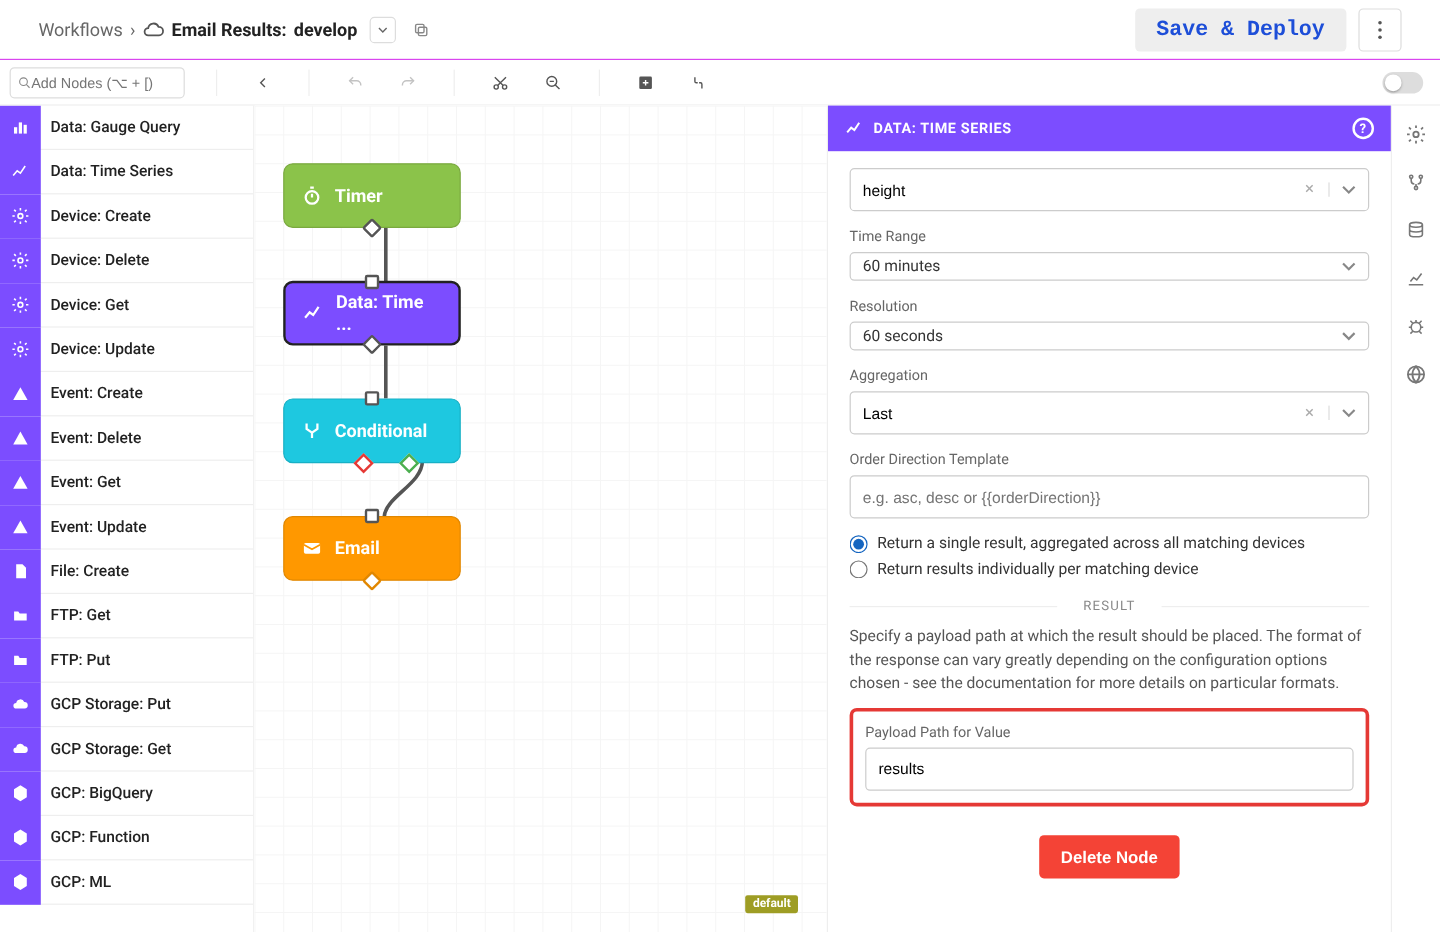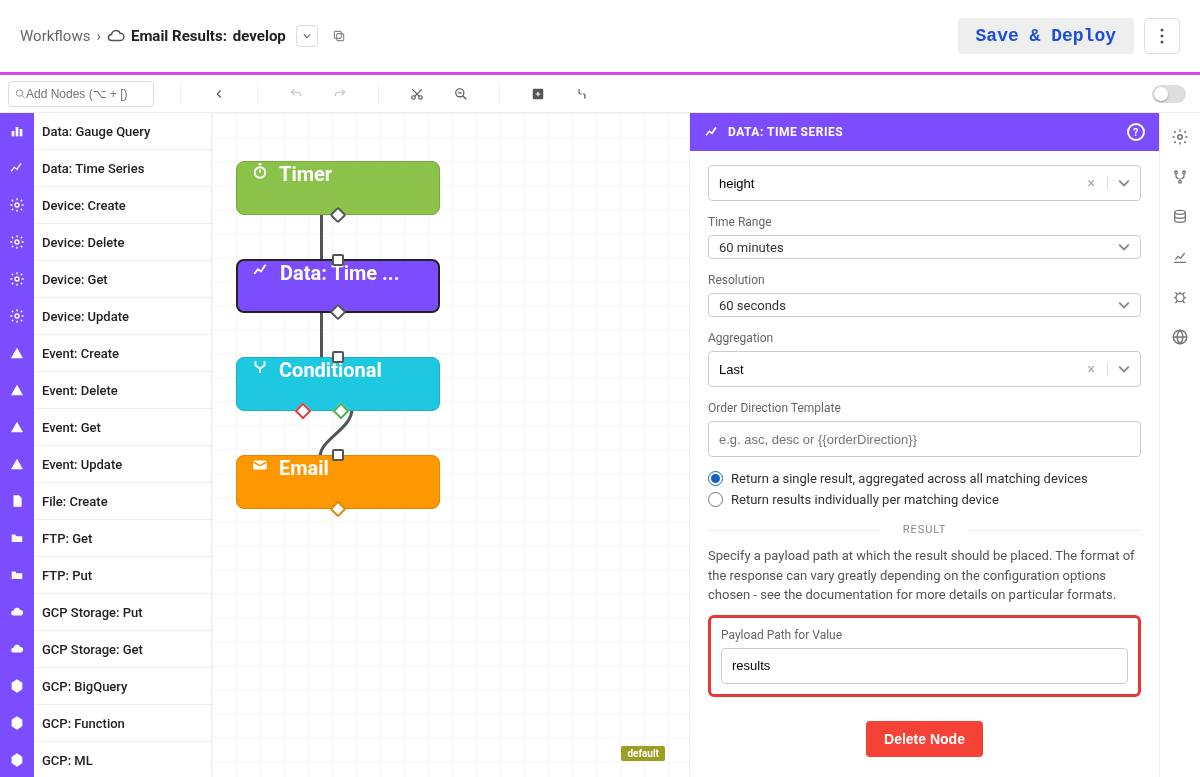--- a/index.html
+++ b/index.html
@@ -1,20 +1,20 @@
 <!DOCTYPE html>
 <html><head>
 <meta charset="utf-8">
 <style>
 * { box-sizing: border-box; margin: 0; padding: 0; }
 body { font-family: -apple-system, BlinkMacSystemFont, "Segoe UI", Roboto, sans-serif; font-size: 13px; color: #333; background: #fff; }
 .app { width: 1200px; height: 777px; display: flex; flex-direction: column; }
 
 
-.header { height: 75px; display: flex; align-items: center; padding: 0 20px; border-bottom: 3px solid #d946ef; }
+.header { height: 50px; display: flex; align-items: center; padding: 0 32px; border-bottom: 1px solid #d946ef; }
 .breadcrumb { display: flex; align-items: center; gap: 6px; font-size: 15px; color: #666; }
 .breadcrumb .cloud-icon { width: 18px; height: 18px; }
 .breadcrumb .title { font-weight: 700; color: #222; }
 .breadcrumb .branch { font-weight: 700; color: #222; }
 .dropdown-chip { width: 22px; height: 22px; border: 1px solid #ddd; border-radius: 4px; display: flex; align-items: center; justify-content: center; margin-left: 4px; }
 .copy-chip { width: 18px; height: 18px; display: flex; align-items: center; justify-content: center; margin-left: 6px; }
 .header-right { margin-left: auto; display: flex; gap: 10px; }
 .btn-save { padding: 8px 18px; background: #eee; color: #1d4ed8; border: none; border-radius: 4px; font-weight: 600; font-size: 18px; cursor: not-allowed; font-family: Liberation Mono, monospace; }
 .btn-menu { width: 36px; height: 36px; border: 1px solid #ddd; border-radius: 4px; display: flex; align-items: center; justify-content: center; }
 
@@ -37,21 +37,21 @@
 .palette-icon { width: 34px; height: 37px; background: #7c4dff; display: flex; align-items: center; justify-content: center; color: #fff; font-size: 14px; }
 .palette-label { padding-left: 8px; font-size: 13px; color: #222; font-weight: 500; }
 
 
 .canvas { flex: 1; position: relative; background: #fff; border-right: 1px solid #eee; overflow: hidden; }
 .canvas::before {
   content: ''; position: absolute; inset: 0;
   background-image: linear-gradient(#f5f5f5 1px, transparent 1px), linear-gradient(90deg, #f5f5f5 1px, transparent 1px);
   background-size: 24px 24px;
 }
-.node { position: absolute; width: 204px; height: 54px; border-radius: 8px; display: flex; padding: 0 14px; color: #fff; font-weight: 700; font-size: 20px; }
+.node { position: absolute; width: 148px; height: 54px; border-radius: 8px; display: flex; align-items: center; padding: 0 14px; color: #fff; font-weight: 700; font-size: 15px; }
 .node .node-icon { margin-right: 10px; display:flex; }
 .node .conn-top, .node .conn-bottom { position:absolute; width:12px; height:12px; background:#fff; border:2px solid #555; border-radius:2px; left:50%; transform:translateX(-50%); }
 .node .conn-top { top:-7px; }
 .node .conn-bottom { bottom:-7px; }
 .node .diamond { transform: translateX(-50%) rotate(45deg); border-color:#555; }
 .node.timer { background: #8BC34A; border: 1px solid #7aa93f; }
 .node.data { background: #7c4dff; border: 2px solid #222; }
 .node.cond { background: #1ec8e0; border: 1px solid #17b0c5; }
 .node.email { background: #ff9800; border: 1px solid #e18700; }
 .node.cond .conn-bl, .node.cond .conn-br { position:absolute; bottom:-7px; width:12px; height:12px; background:#fff; border:2px solid #555; transform: rotate(45deg); }

